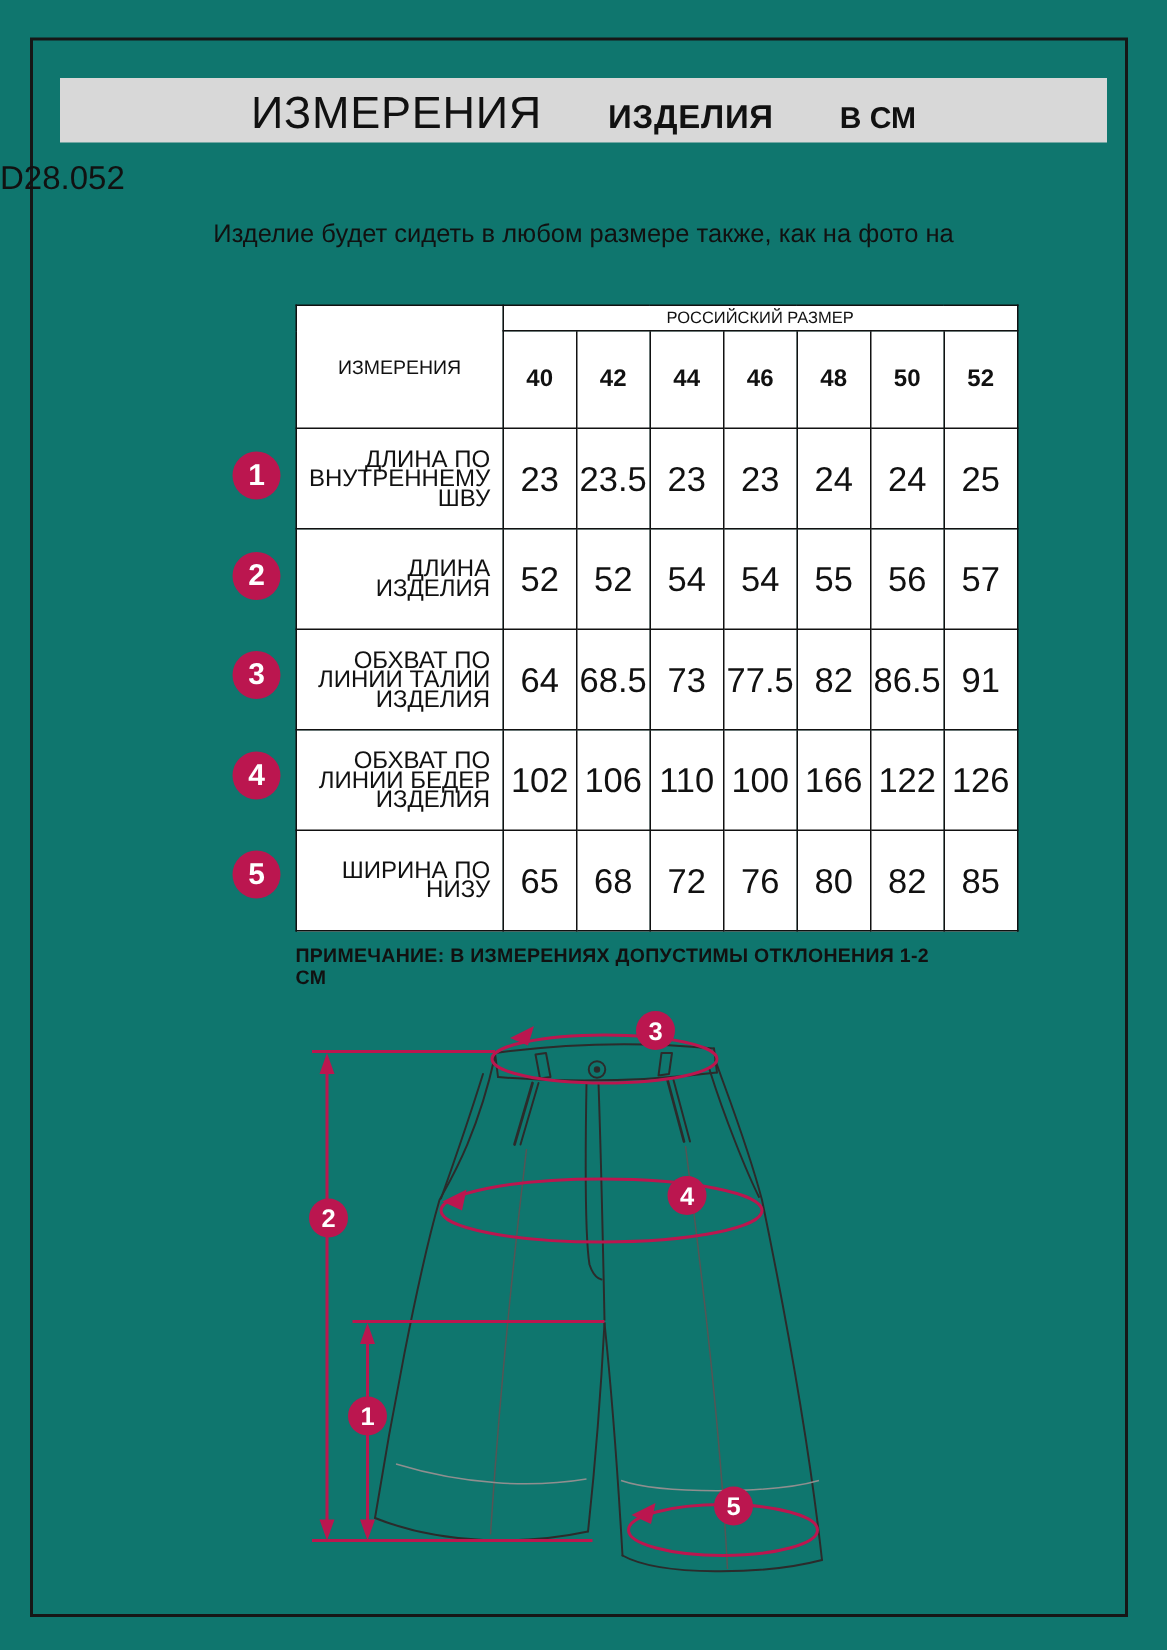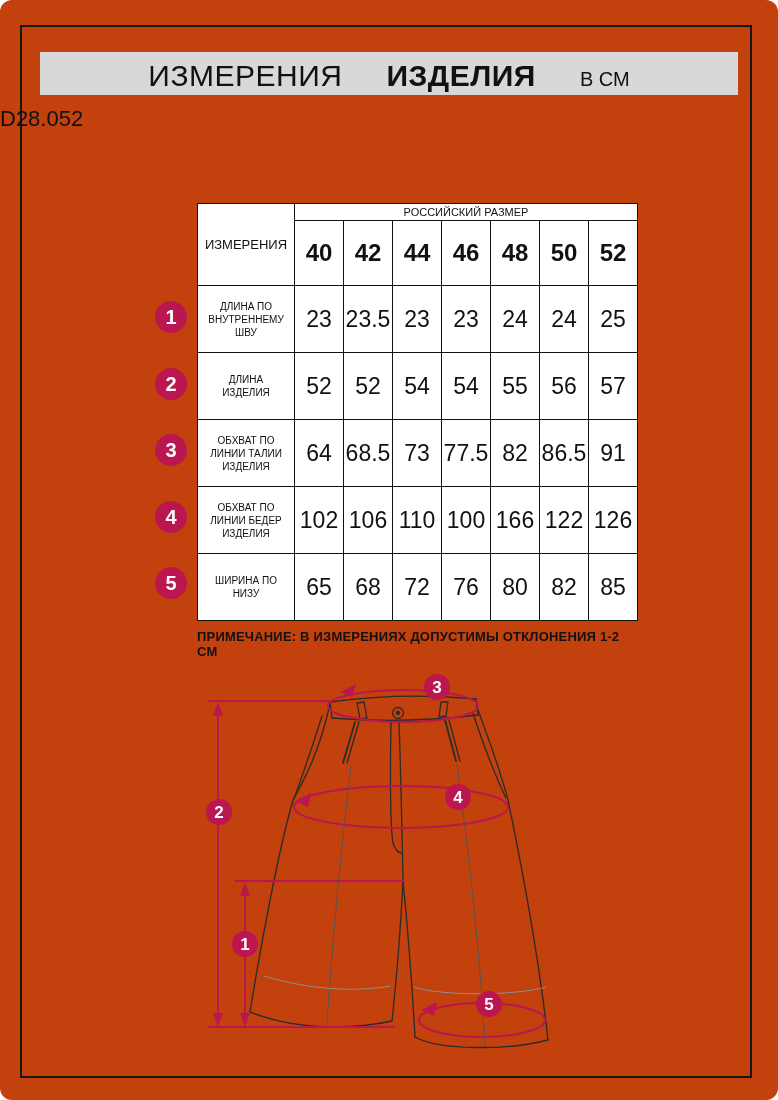--- a/index.html
+++ b/index.html
@@ -1,35 +1,35 @@
 <!DOCTYPE html>
 <html><head>
 <meta charset="utf-8">
 <style>
   html,body{margin:0;padding:0;background:#fff;}
-  .page{position:relative;width:778px;height:1100px;background:#c2410c;
-        font-family:"Liberation Sans",sans-serif;color:#111;overflow:hidden;border-radius:12px;}
+  .page{position:relative;width:778px;height:1100px;background:#0f766e;
+        font-family:"Liberation Sans",sans-serif;color:#111;overflow:hidden;}
   .frame{position:absolute;left:20px;top:25px;width:728px;height:1049px;
          border:2px solid #161616;}
   .titlebar{position:absolute;left:40px;top:52px;width:698px;height:43px;
             background:#d8d8d8;display:flex;align-items:baseline;justify-content:center;
             gap:44px;box-sizing:border-box;padding-top:7px;}
   .title-main{font-size:30px;letter-spacing:.5px;}
-  .title-bold{font-size:30px;font-weight:bold;letter-spacing:.5px;}
-  .title-units{font-size:20px;font-weight:normal;}
+  .title-bold{font-size:22px;font-weight:bold;letter-spacing:.5px;}
+  .title-units{font-size:20px;font-weight:bold;}
   .code{position:absolute;left:0;top:106px;width:778px;text-align:left;font-size:22px;}
   .subtitle{position:absolute;left:0;top:144px;width:778px;text-align:center;
             font-size:17px;line-height:23px;}
   .tablewrap{position:absolute;left:197px;top:203px;}
   table{border-collapse:collapse;table-layout:fixed;}
   td{border:1.5px solid #111;text-align:center;vertical-align:middle;padding:0;background:#fff;}
   .rus-h{font-size:11px;height:16px;}
-  .size-h{font-size:24px;font-weight:bold;height:64px;margin-top:43px;}
+  .size-h{font-size:16px;font-weight:bold;height:64px;margin-top:43px;}
   .meas-h{font-size:13px;}
-  .row-label{font-size:10px;line-height:13px;padding:0 8px;}
+  .row-label{font-size:16px;line-height:13px;padding:0 8px;text-align:right;}
   .value{font-size:23px;}
   tr.data-row{height:67px;}
   .badge{position:absolute;width:32px;height:32px;border-radius:50%;background:#bb164f;
          color:#fff;font-size:20px;font-weight:bold;text-align:center;line-height:32px;}
   .note{position:absolute;left:197px;top:629px;width:440px;text-align:left;
         font-size:13px;font-weight:bold;letter-spacing:.2px;}
   svg.diagram{position:absolute;left:0;top:0;}
   svg .badge-num{fill:#fff;font-family:"Liberation Sans",sans-serif;
                  font-size:17px;font-weight:bold;text-anchor:middle;}
 </style>
@@ -41,20 +41,21 @@
 
   <div class="titlebar">
     <span class="title-main">ИЗМЕРЕНИЯ</span>
     <span class="title-bold">ИЗДЕЛИЯ</span>
     <span class="title-units">В СМ</span>
   </div>
 
   <div class="code">D28.052</div>
 
   <div class="subtitle">
+    <div>Изделие будет сидеть в любом размере также, как на фото на</div>
   </div>
 
   <div class="tablewrap">
     <table>
       <colgroup>
           <col style="width:97px">
           <col style="width:49px">
           <col style="width:49px">
           <col style="width:49px">
           <col style="width:49px">

